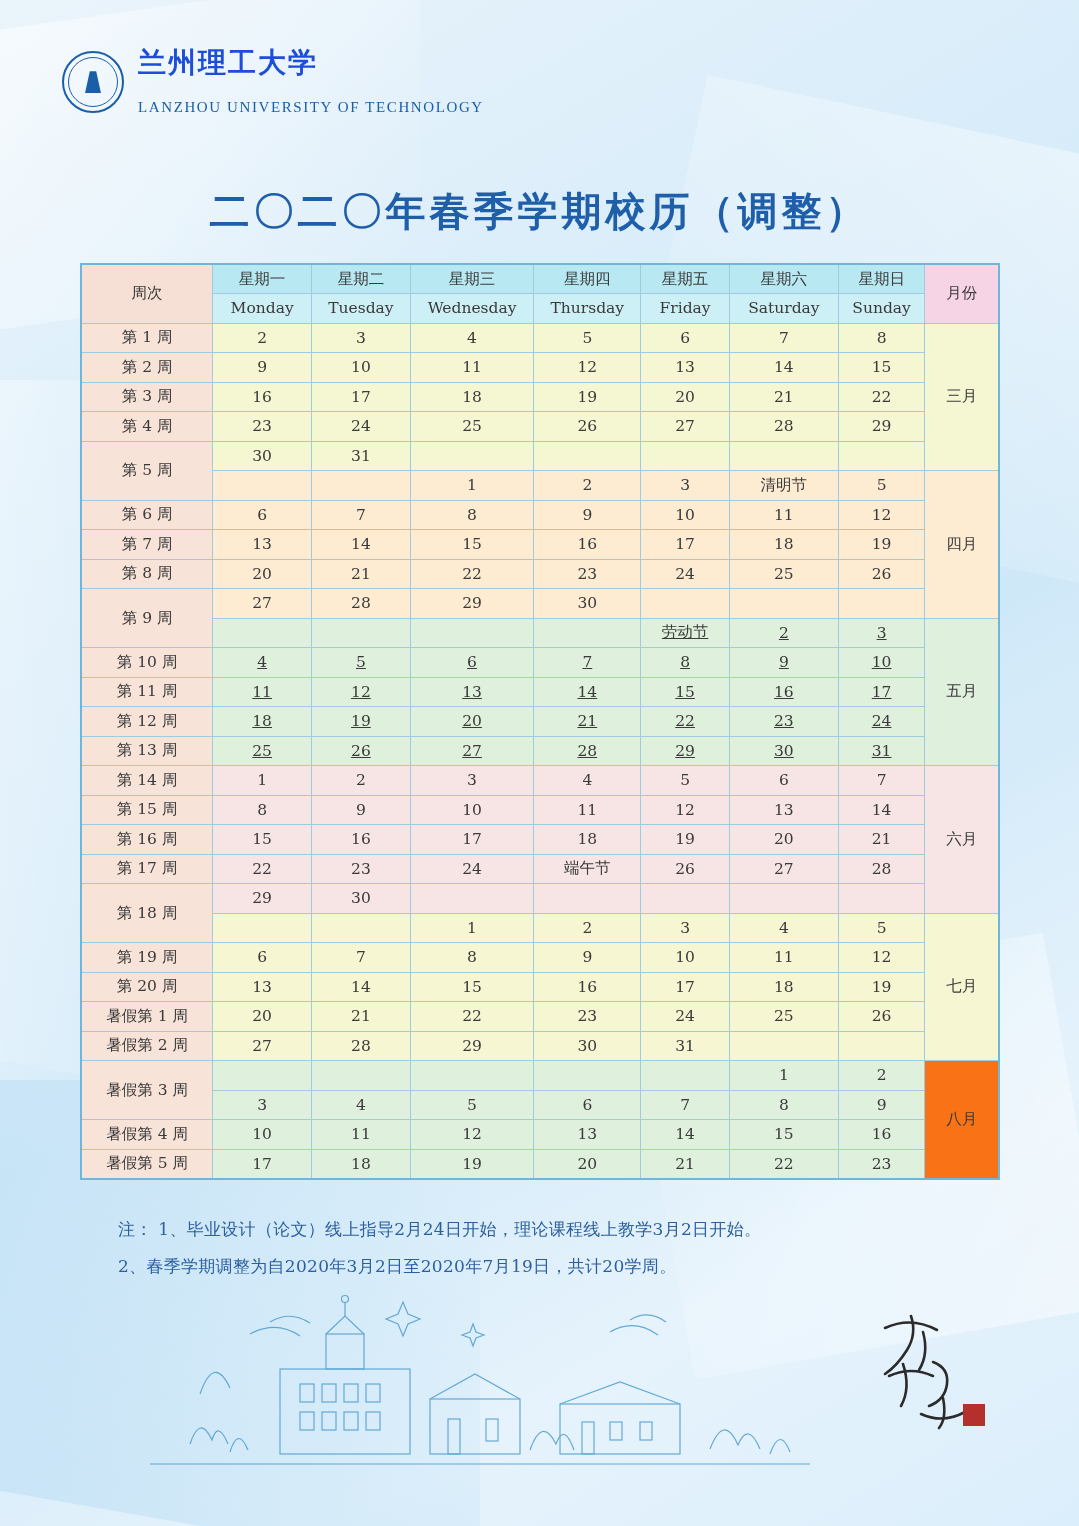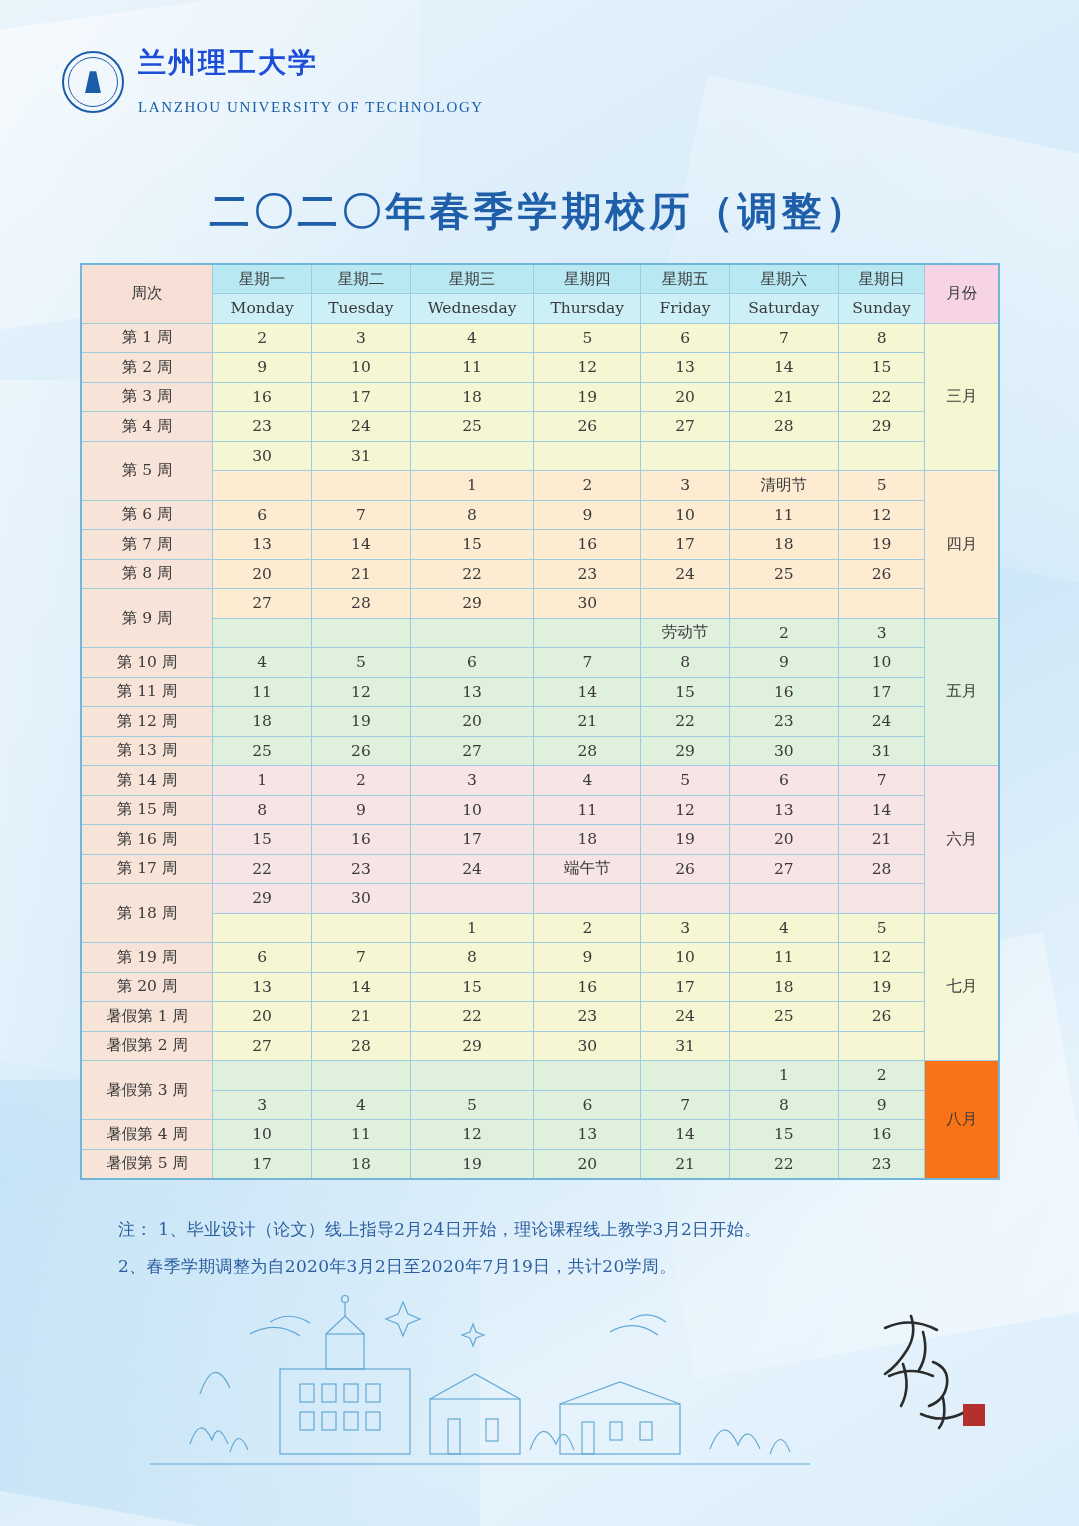--- a/index.html
+++ b/index.html
@@ -73,21 +73,21 @@
   col.c-month{ width:72px; }
 
   .hdr-cn { background:#b8e8f2; font-size:17px; color:#333; height:31px; }
   .hdr-en { background:#cdeff6; font-size:15px; color:#333; height:28px; font-family:"Liberation Serif", serif; }
   .hdr-week { background:#f6dfd4; font-size:17px; }
   .hdr-month { background:#f6d4e6; font-size:17px; }
 
   .wk { background:#f7e3d8; font-size:15.5px; }
   .m-mar { background:#f5f7d3; }
   .m-apr { background:#fdecd2; }
-  .m-may { background:#dff0dc; }
+  .m-may { background:#dff0dc;text-decoration:underline; }
   .m-jun { background:#f7e4e4; }
   .m-jul { background:#f7f6d3; }
   .m-aug { background:#dff0dc; }
   .mcell-mar { background:#f5f7d3; font-size:17px;margin-top:27px; }
   .mcell-apr { background:#fdecd2; font-size:17px; }
   .mcell-may { background:#dff0dc; font-size:17px; }
   .mcell-jun { background:#f7e4e4; font-size:17px; }
   .mcell-jul { background:#f7f6d3; font-size:17px; }
   .mcell-aug { background:#f97316; font-size:17px; }
 

